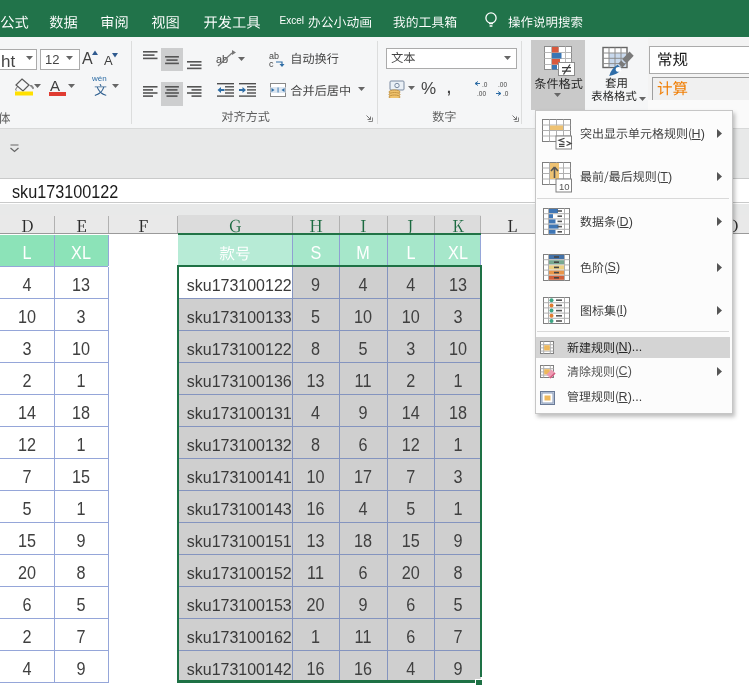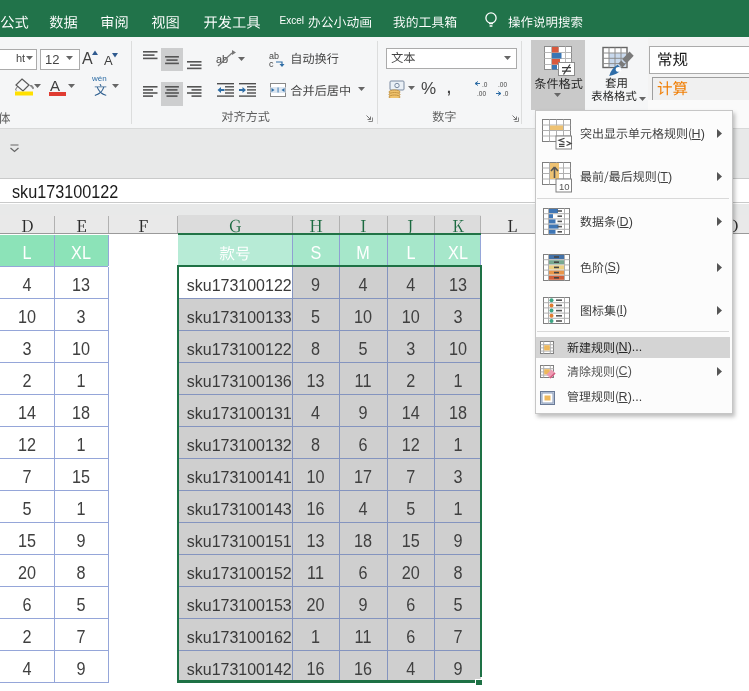--- a/index.html
+++ b/index.html
@@ -37,21 +37,21 @@
     </svg>
 <svg style="position:absolute;left:508.0px;top:12.3px;overflow:visible" width="75" height="18" viewBox="0 -14.5 75 17.5">
       <path d="M6.6 -9.3H9.5V-8.0H6.6ZM5.8 -10.0V-7.2H10.3V-10.0ZM5.2 -6.0H6.9V-4.6H5.2ZM9.1 -6.0H10.8V-4.6H9.1ZM2.0 -10.5V-8.0H0.6V-7.1H2.0V-4.4C1.4 -4.2 0.9 -4.0 0.5 -3.9L0.7 -3.0L2.0 -3.4V-0.1C2.0 0.1 2.0 0.1 1.8 0.1C1.7 0.1 1.3 0.1 0.9 0.1C1.0 0.3 1.1 0.7 1.2 0.9C1.8 0.9 2.2 0.9 2.5 0.8C2.8 0.6 2.9 0.4 2.9 -0.1V-3.8L4.1 -4.2L4.0 -5.1L2.9 -4.7V-7.1H4.0V-8.0H2.9V-10.5ZM7.6 -3.9V-2.9H4.3V-2.1H7.0C6.1 -1.2 4.8 -0.4 3.5 -0.0C3.7 0.2 3.9 0.5 4.0 0.7C5.3 0.3 6.7 -0.6 7.6 -1.6V1.0H8.5V-1.7C9.2 -0.7 10.4 0.2 11.5 0.6C11.6 0.4 11.9 0.1 12.1 -0.1C11.0 -0.5 9.8 -1.3 9.0 -2.1H11.9V-2.9H8.5V-3.9H11.6V-6.7H8.4V-3.9H7.7V-6.7H4.5V-3.9Z M19.1 -10.4C18.4 -8.5 17.4 -6.7 16.3 -5.5C16.5 -5.4 16.9 -5.1 17.0 -4.9C17.7 -5.6 18.3 -6.5 18.8 -7.5H19.7V1.0H20.6V-2.1H24.4V-2.9H20.6V-4.8H24.2V-5.7H20.6V-7.5H24.5V-8.4H19.3C19.5 -9.0 19.8 -9.5 20.0 -10.1ZM16.1 -10.5C15.4 -8.6 14.2 -6.7 12.9 -5.5C13.1 -5.2 13.4 -4.7 13.5 -4.5C13.9 -5.0 14.3 -5.5 14.7 -6.0V1.0H15.7V-7.5C16.2 -8.3 16.6 -9.3 17.0 -10.2Z M26.4 -9.7C27.1 -9.1 27.9 -8.2 28.3 -7.6L29.0 -8.3C28.6 -8.8 27.7 -9.7 27.0 -10.2ZM30.7 -7.1H35.0V-4.9H30.7ZM27.2 0.5C27.4 0.3 27.7 -0.0 30.1 -1.7C30.0 -1.9 29.8 -2.3 29.8 -2.6L28.3 -1.6V-6.6H25.6V-5.7H27.4V-1.5C27.4 -0.9 26.9 -0.5 26.6 -0.3C26.8 -0.1 27.1 0.3 27.2 0.5ZM29.8 -8.0V-4.0H31.4C31.2 -2.0 30.8 -0.5 28.7 0.3C28.9 0.5 29.2 0.8 29.3 1.0C31.6 0.1 32.1 -1.6 32.3 -4.0H33.5V-0.4C33.5 0.6 33.7 0.8 34.6 0.8C34.8 0.8 35.7 0.8 35.9 0.8C36.6 0.8 36.9 0.4 37.0 -1.2C36.7 -1.3 36.3 -1.4 36.1 -1.6C36.1 -0.2 36.1 -0.1 35.8 -0.1C35.6 -0.1 34.9 -0.1 34.7 -0.1C34.4 -0.1 34.4 -0.1 34.4 -0.4V-4.0H35.9V-8.0H34.6C35.0 -8.7 35.3 -9.5 35.6 -10.2L34.7 -10.5C34.4 -9.7 34.0 -8.7 33.6 -8.0H31.5L32.3 -8.3C32.1 -8.9 31.6 -9.8 31.1 -10.5L30.3 -10.1C30.8 -9.5 31.3 -8.6 31.4 -8.0Z M41.7 -5.6V-3.2H39.4V-5.6ZM41.7 -6.5H39.4V-8.9H41.7ZM38.5 -9.7V-1.1H39.4V-2.3H42.6V-9.7ZM48.2 -9.1V-6.9H44.7V-9.1ZM43.8 -10.0V-5.5C43.8 -3.6 43.5 -1.2 41.4 0.4C41.6 0.6 42.0 0.9 42.1 1.1C43.5 -0.0 44.2 -1.5 44.5 -3.0H48.2V-0.2C48.2 -0.0 48.1 0.1 47.9 0.1C47.6 0.1 46.9 0.1 46.0 0.1C46.2 0.3 46.4 0.7 46.4 1.0C47.5 1.0 48.1 1.0 48.6 0.8C49.0 0.7 49.1 0.4 49.1 -0.2V-10.0ZM48.2 -6.1V-3.9H44.6C44.7 -4.4 44.7 -5.0 44.7 -5.5V-6.1Z M52.1 -10.5V-8.0H50.6V-7.1H52.1V-4.4L50.5 -3.9L50.7 -3.0L52.1 -3.5V-0.2C52.1 0.0 52.0 0.0 51.9 0.0C51.7 0.1 51.3 0.1 50.8 0.0C50.9 0.3 51.0 0.7 51.1 0.9C51.8 1.0 52.3 0.9 52.6 0.8C52.9 0.6 53.0 0.3 53.0 -0.2V-3.8L54.4 -4.4L54.2 -5.2L53.0 -4.8V-7.1H54.2V-8.0H53.0V-10.5ZM54.7 -3.6V-2.8H55.3L55.2 -2.8C55.7 -2.0 56.4 -1.2 57.3 -0.7C56.2 -0.2 55.0 0.1 53.8 0.2C54.0 0.5 54.1 0.8 54.2 1.0C55.6 0.8 57.0 0.4 58.1 -0.2C59.1 0.4 60.2 0.7 61.5 1.0C61.6 0.7 61.8 0.4 62.0 0.2C60.9 0.0 59.9 -0.3 59.0 -0.7C60.0 -1.3 60.9 -2.2 61.4 -3.4L60.8 -3.7L60.7 -3.6H58.5V-4.8H61.4V-9.5H59.0V-8.7H60.6V-7.5H59.1V-6.8H60.6V-5.6H58.5V-10.5H57.7V-5.6H55.7V-6.8H57.1V-7.5H55.7V-8.7C56.4 -8.9 57.0 -9.1 57.6 -9.4L56.9 -10.1C56.5 -9.7 55.6 -9.4 54.9 -9.2V-4.8H57.7V-3.6ZM60.1 -2.8C59.6 -2.1 59.0 -1.5 58.1 -1.1C57.3 -1.6 56.6 -2.1 56.1 -2.8Z M70.4 -1.3C71.5 -0.7 72.8 0.2 73.5 0.7L74.2 0.2C73.5 -0.4 72.2 -1.2 71.1 -1.8ZM66.1 -1.7C65.4 -1.0 64.3 -0.3 63.3 0.1C63.5 0.3 63.8 0.6 64.0 0.8C65.0 0.2 66.2 -0.6 67.0 -1.4ZM64.9 -4.0C65.1 -4.1 65.5 -4.1 67.8 -4.3C66.7 -3.8 65.9 -3.4 65.5 -3.2C64.7 -3.0 64.2 -2.8 63.8 -2.7C63.9 -2.5 64.0 -2.1 64.0 -1.9C64.3 -2.0 64.8 -2.1 68.5 -2.3V-0.1C68.5 0.0 68.4 0.1 68.2 0.1C68.0 0.1 67.4 0.1 66.6 0.1C66.7 0.3 66.9 0.7 66.9 0.9C67.8 0.9 68.5 0.9 68.9 0.8C69.3 0.7 69.4 0.4 69.4 -0.1V-2.4L72.5 -2.6C72.8 -2.2 73.1 -1.9 73.3 -1.6L74.0 -2.1C73.5 -2.8 72.4 -3.8 71.5 -4.5L70.8 -4.1C71.1 -3.8 71.5 -3.5 71.8 -3.2L66.4 -2.9C68.1 -3.6 69.9 -4.4 71.6 -5.4L70.9 -6.0C70.4 -5.6 69.8 -5.3 69.2 -5.0L66.4 -4.8C67.2 -5.2 68.1 -5.8 68.9 -6.3L68.5 -6.6H73.3V-5.1H74.2V-7.4H69.2V-8.6H74.0V-9.4H69.2V-10.5H68.3V-9.4H63.5V-8.6H68.3V-7.4H63.3V-5.1H64.2V-6.6H67.9C67.0 -5.9 65.9 -5.3 65.6 -5.1C65.2 -5.0 64.9 -4.8 64.7 -4.8C64.8 -4.6 64.9 -4.2 64.9 -4.0Z" fill="#fff"></path>
     </svg>
 <div class="abs" style="left:0px;top:37px;width:749px;height:92px;background:#f5f6f7;"></div>
 <div class="abs" style="left:131px;top:41px;width:1px;height:83px;background:#dcdddd;"></div>
 <div class="abs" style="left:376.5px;top:41px;width:1px;height:83px;background:#dcdddd;"></div>
 <div class="abs" style="left:520.5px;top:41px;width:1px;height:83px;background:#dcdddd;"></div>
 <div class="abs" style="left:0px;top:128px;width:749px;height:1px;background:#d8d9d9;"></div>
 <div class="abs" style="left:0px;top:49px;width:36px;height:19px;background:#fff;border:1px solid #ababab;border-left:none"></div>
-<div class="abs" style="left:16px;top:52px;font-size:11px;color:#444">ht</div>
+<div class="abs" style="left:1px;top:52px;font-size:17px;color:#444">ht</div>
 <svg class="abs" style="left:26px;top:56px" width="8" height="5">
       <path d="M0 0l3.5 4L7 0z" fill="#666"></path>
     </svg>
 <div class="abs" style="left:39.5px;top:49px;width:38px;height:19px;background:#fff;border:1px solid #ababab"></div>
 <div class="abs" style="left:45px;top:52px;font-size:13px;color:#444">12</div>
 <svg class="abs" style="left:66px;top:56px" width="8" height="5">
       <path d="M0 0l3.5 4L7 0z" fill="#666"></path>
     </svg>
 <div class="abs" style="left:82px;top:50px;font-size:16px;color:#3f3f3f">A</div>
 <svg class="abs" style="left:92px;top:50px" width="7" height="5">

